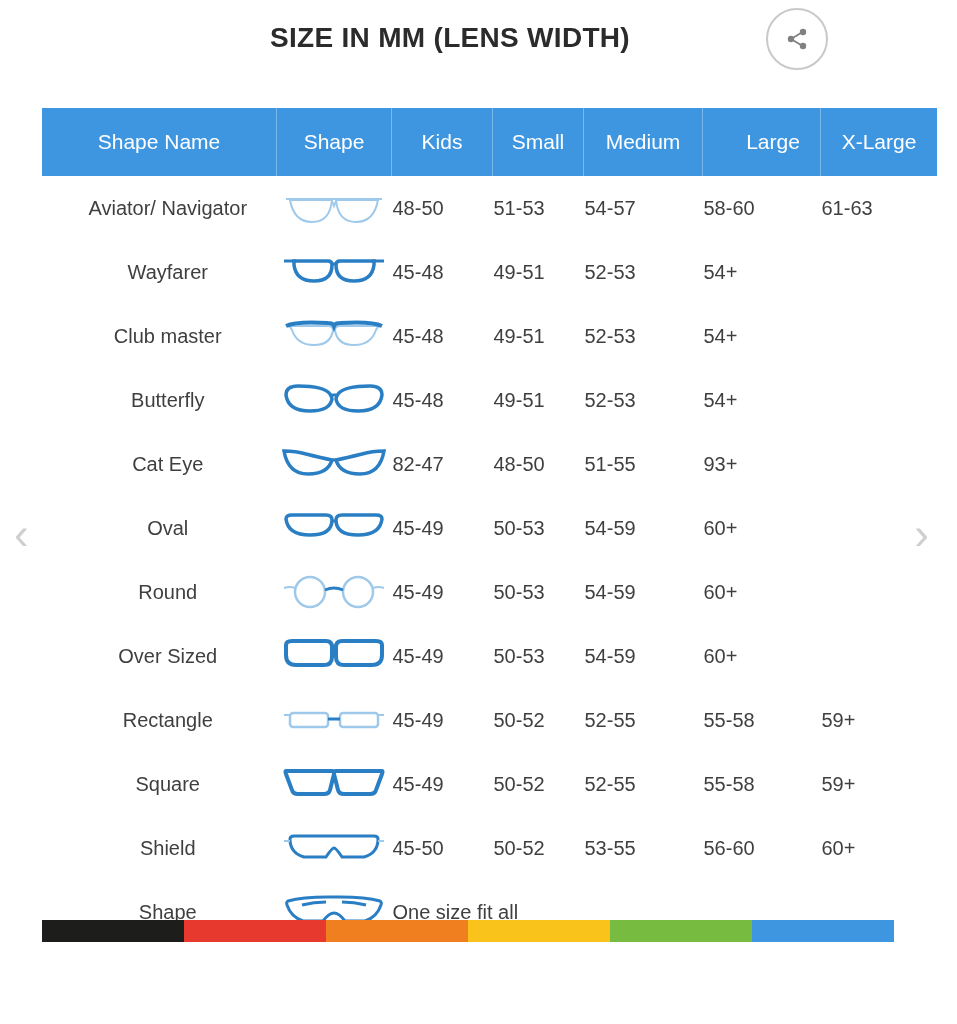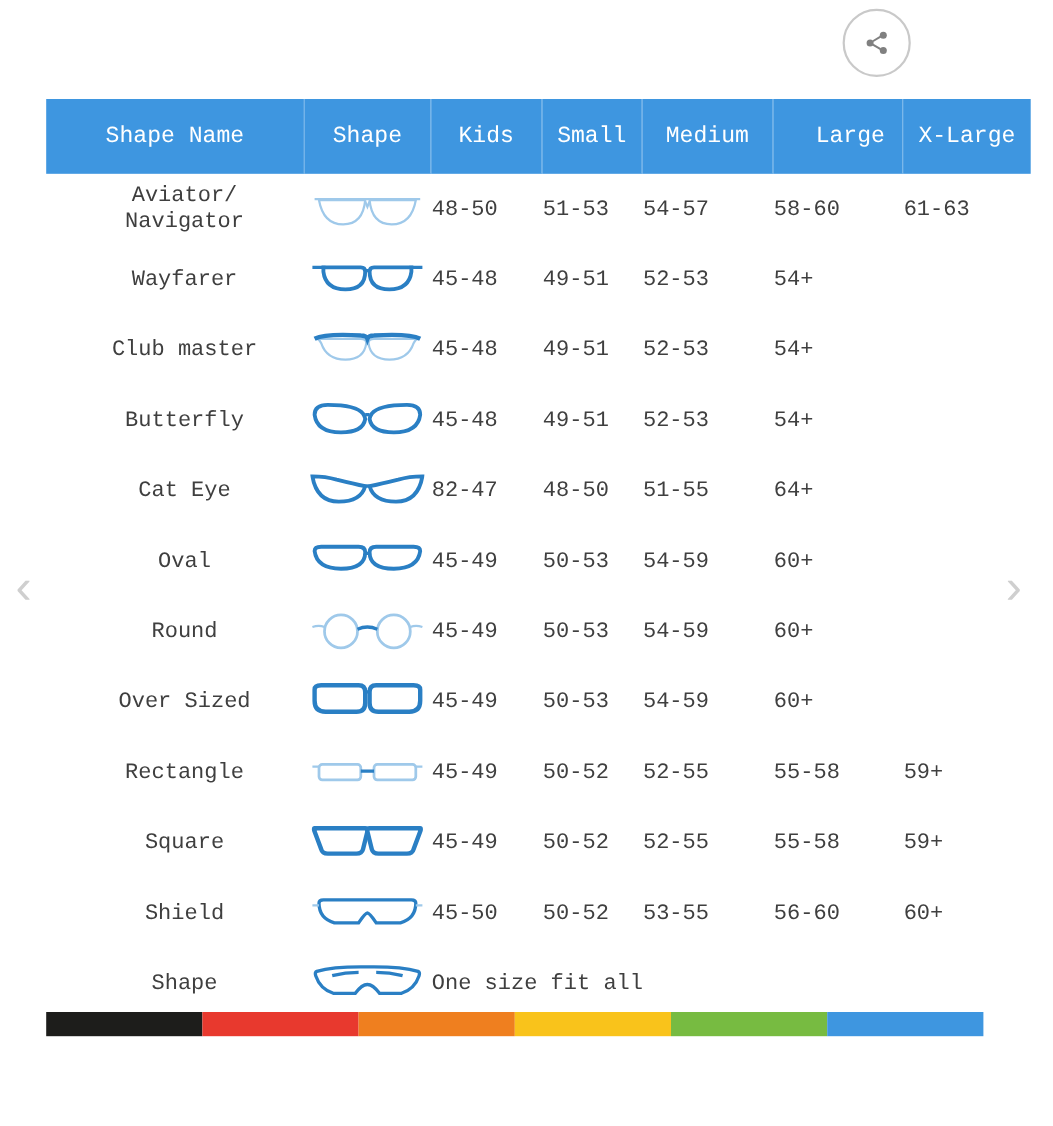--- a/index.html
+++ b/index.html
@@ -53,25 +53,24 @@
     display: flex;
     align-items: center;
     justify-content: center;
     cursor: pointer;
   }
   .share-btn svg { display: block; }
 
   table.sizes {
     position: absolute;
     left: 42px;
-    top: 90px;
+    top: 108px;
     width: 852px;
     border-collapse: collapse;
     table-layout: fixed;
-    font-family: Liberation Mono, monospace;
   }
   table.sizes thead th {
     background: #3e96e0;
     color: #ffffff;
     font-weight: normal;
     font-size: 21px;
     height: 66px;
     vertical-align: middle;
     border-right: 1px solid #7ab7ea;
   }
@@ -123,20 +122,21 @@
   }
   .arrow.left  { left: 14px; }
   .arrow.right { right: 28px; }
 </style>
 </head>
 <body>
 
 <div class="page">
   <div class="card">
 
+    <div class="title">SIZE IN MM (LENS WIDTH)</div>
 
     <div class="share-btn">
       <span>
         <svg width="26" height="26" viewBox="0 0 26 26">
           <circle cx="19" cy="6" r="3.2" fill="#808080"></circle>
           <circle cx="7" cy="13" r="3.2" fill="#808080"></circle>
           <circle cx="19" cy="20" r="3.2" fill="#808080"></circle>
           <line x1="9.5" y1="11.5" x2="16.5" y2="7.3" stroke="#808080" stroke-width="1.8"></line>
           <line x1="9.5" y1="14.5" x2="16.5" y2="18.7" stroke="#808080" stroke-width="1.8"></line>
         </svg>
@@ -228,21 +228,21 @@
           <td class="shape glasses-cell">
             <svg width="104" height="38" viewBox="0 0 104 38">
               <path d="M2 6 q12 0 22 3 q16 4 26 6 q-4 14 -24 14 q-20 0 -24 -23 z" fill="#ffffff" stroke="#2a7fc4" stroke-width="3.5"></path>
               <path d="M102 6 q-12 0 -22 3 q-16 4 -26 6 q4 14 24 14 q20 0 24 -23 z" fill="#ffffff" stroke="#2a7fc4" stroke-width="3.5"></path>
               <path d="M50 15 h4" stroke="#2a7fc4" stroke-width="3"></path>
             </svg>
           </td>
           <td class="val">82-47</td>
           <td class="val">48-50</td>
           <td class="val">51-55</td>
-          <td class="val">64+</td>
+          <td class="val">93+</td>
           <td class="val"></td>
         </tr>
 
         <tr>
           <td class="name">Oval</td>
           <td class="shape glasses-cell">
             <svg width="104" height="38" viewBox="0 0 104 38">
               <path d="M4 10 q0 -4 6 -4 h34 q6 0 6 5 q0 15 -22 15 q-22 0 -24 -16 z" fill="#ffffff" stroke="#2a7fc4" stroke-width="3.5"></path>
               <path d="M100 10 q0 -4 -6 -4 h-34 q-6 0 -6 5 q0 15 22 15 q22 0 24 -16 z" fill="#ffffff" stroke="#2a7fc4" stroke-width="3.5"></path>
               <path d="M50 12 h4" stroke="#2a7fc4" stroke-width="3"></path>

